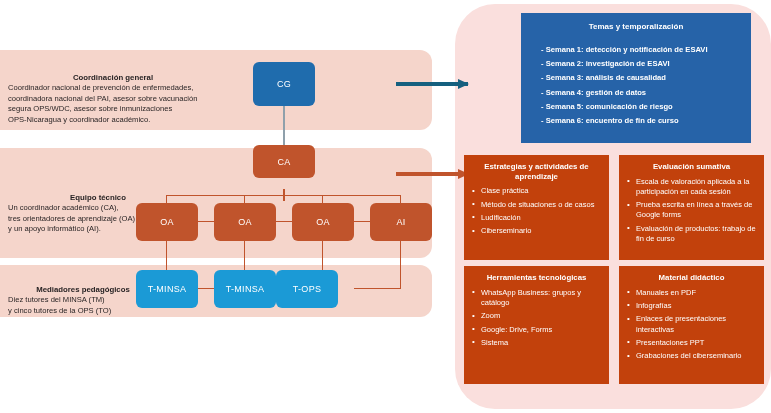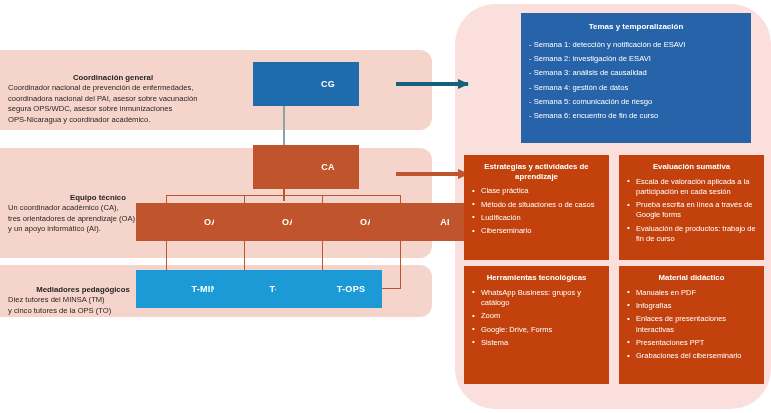--- a/index.html
+++ b/index.html
@@ -36,31 +36,30 @@
   }
   #txt-coordinacion{left:8px;top:62px;width:210px;}
   #txt-equipo{left:8px;top:182px;width:180px;}
   #txt-mediadores{left:8px;top:274px;width:150px;}
   #txt-equipo .panel-title, #txt-mediadores .panel-title{text-align:center;}
 
   
   .node{
     position:absolute;
     display:flex;align-items:center;justify-content:center;
-    color:#ffffff;font-weight:bold;font-size:9px;
+    color:#ffffff;font-weight:normal;font-size:9px;
     letter-spacing:.3px;
-    border-radius:0;
-    padding-left:44px;
+    border-radius:6px;
   }
   .node.blue{background:#1f6cad;}
   .node.orange{background:#c0542c;}
   .node.cyan{background:#1b9ad6;}
 
   #node-cg{left:253px;top:62px;width:62px;height:44px;}
-  #node-ca{left:253px;top:145px;width:62px;height:44px;}
+  #node-ca{left:253px;top:145px;width:62px;height:33px;}
   #node-oa1{left:136px;top:203px;width:62px;height:38px;}
   #node-oa2{left:214px;top:203px;width:62px;height:38px;}
   #node-oa3{left:292px;top:203px;width:62px;height:38px;}
   #node-ai{left:370px;top:203px;width:62px;height:38px;}
   #node-tminsa1{left:136px;top:270px;width:62px;height:38px;}
   #node-tminsa2{left:214px;top:270px;width:62px;height:38px;}
   #node-tops{left:276px;top:270px;width:62px;height:38px;}
 
   
   .line{position:absolute;background:#c0542c;}
@@ -87,21 +86,21 @@
   }
 
   .card{position:absolute;color:#ffffff;}
   #card-temas{
     left:521px;top:13px;width:230px;height:130px;
     background:#2663a8;
   }
   #card-temas .card-title{
     text-align:center;font-weight:bold;font-size:8px;margin:9px 0 7px 0;
   }
-  #card-temas ul{list-style:none;margin:0;padding:0 0 0 8px;}
+  #card-temas ul{list-style:none;margin:12px;padding:0 0 0 8px;font-weight:bold;}
   #card-temas li{font-size:7.6px;line-height:14.2px;white-space:nowrap;}
 
   .orange-card{background:#c2410c;}
   #card-estrategias{left:464px;top:155px;width:145px;height:105px;}
   #card-evaluacion{left:619px;top:155px;width:145px;height:105px;}
   #card-herramientas{left:464px;top:266px;width:145px;height:118px;}
   #card-material{left:619px;top:266px;width:145px;height:118px;}
 
   .orange-card .card-title{
     text-align:center;font-weight:bold;font-size:7.8px;

